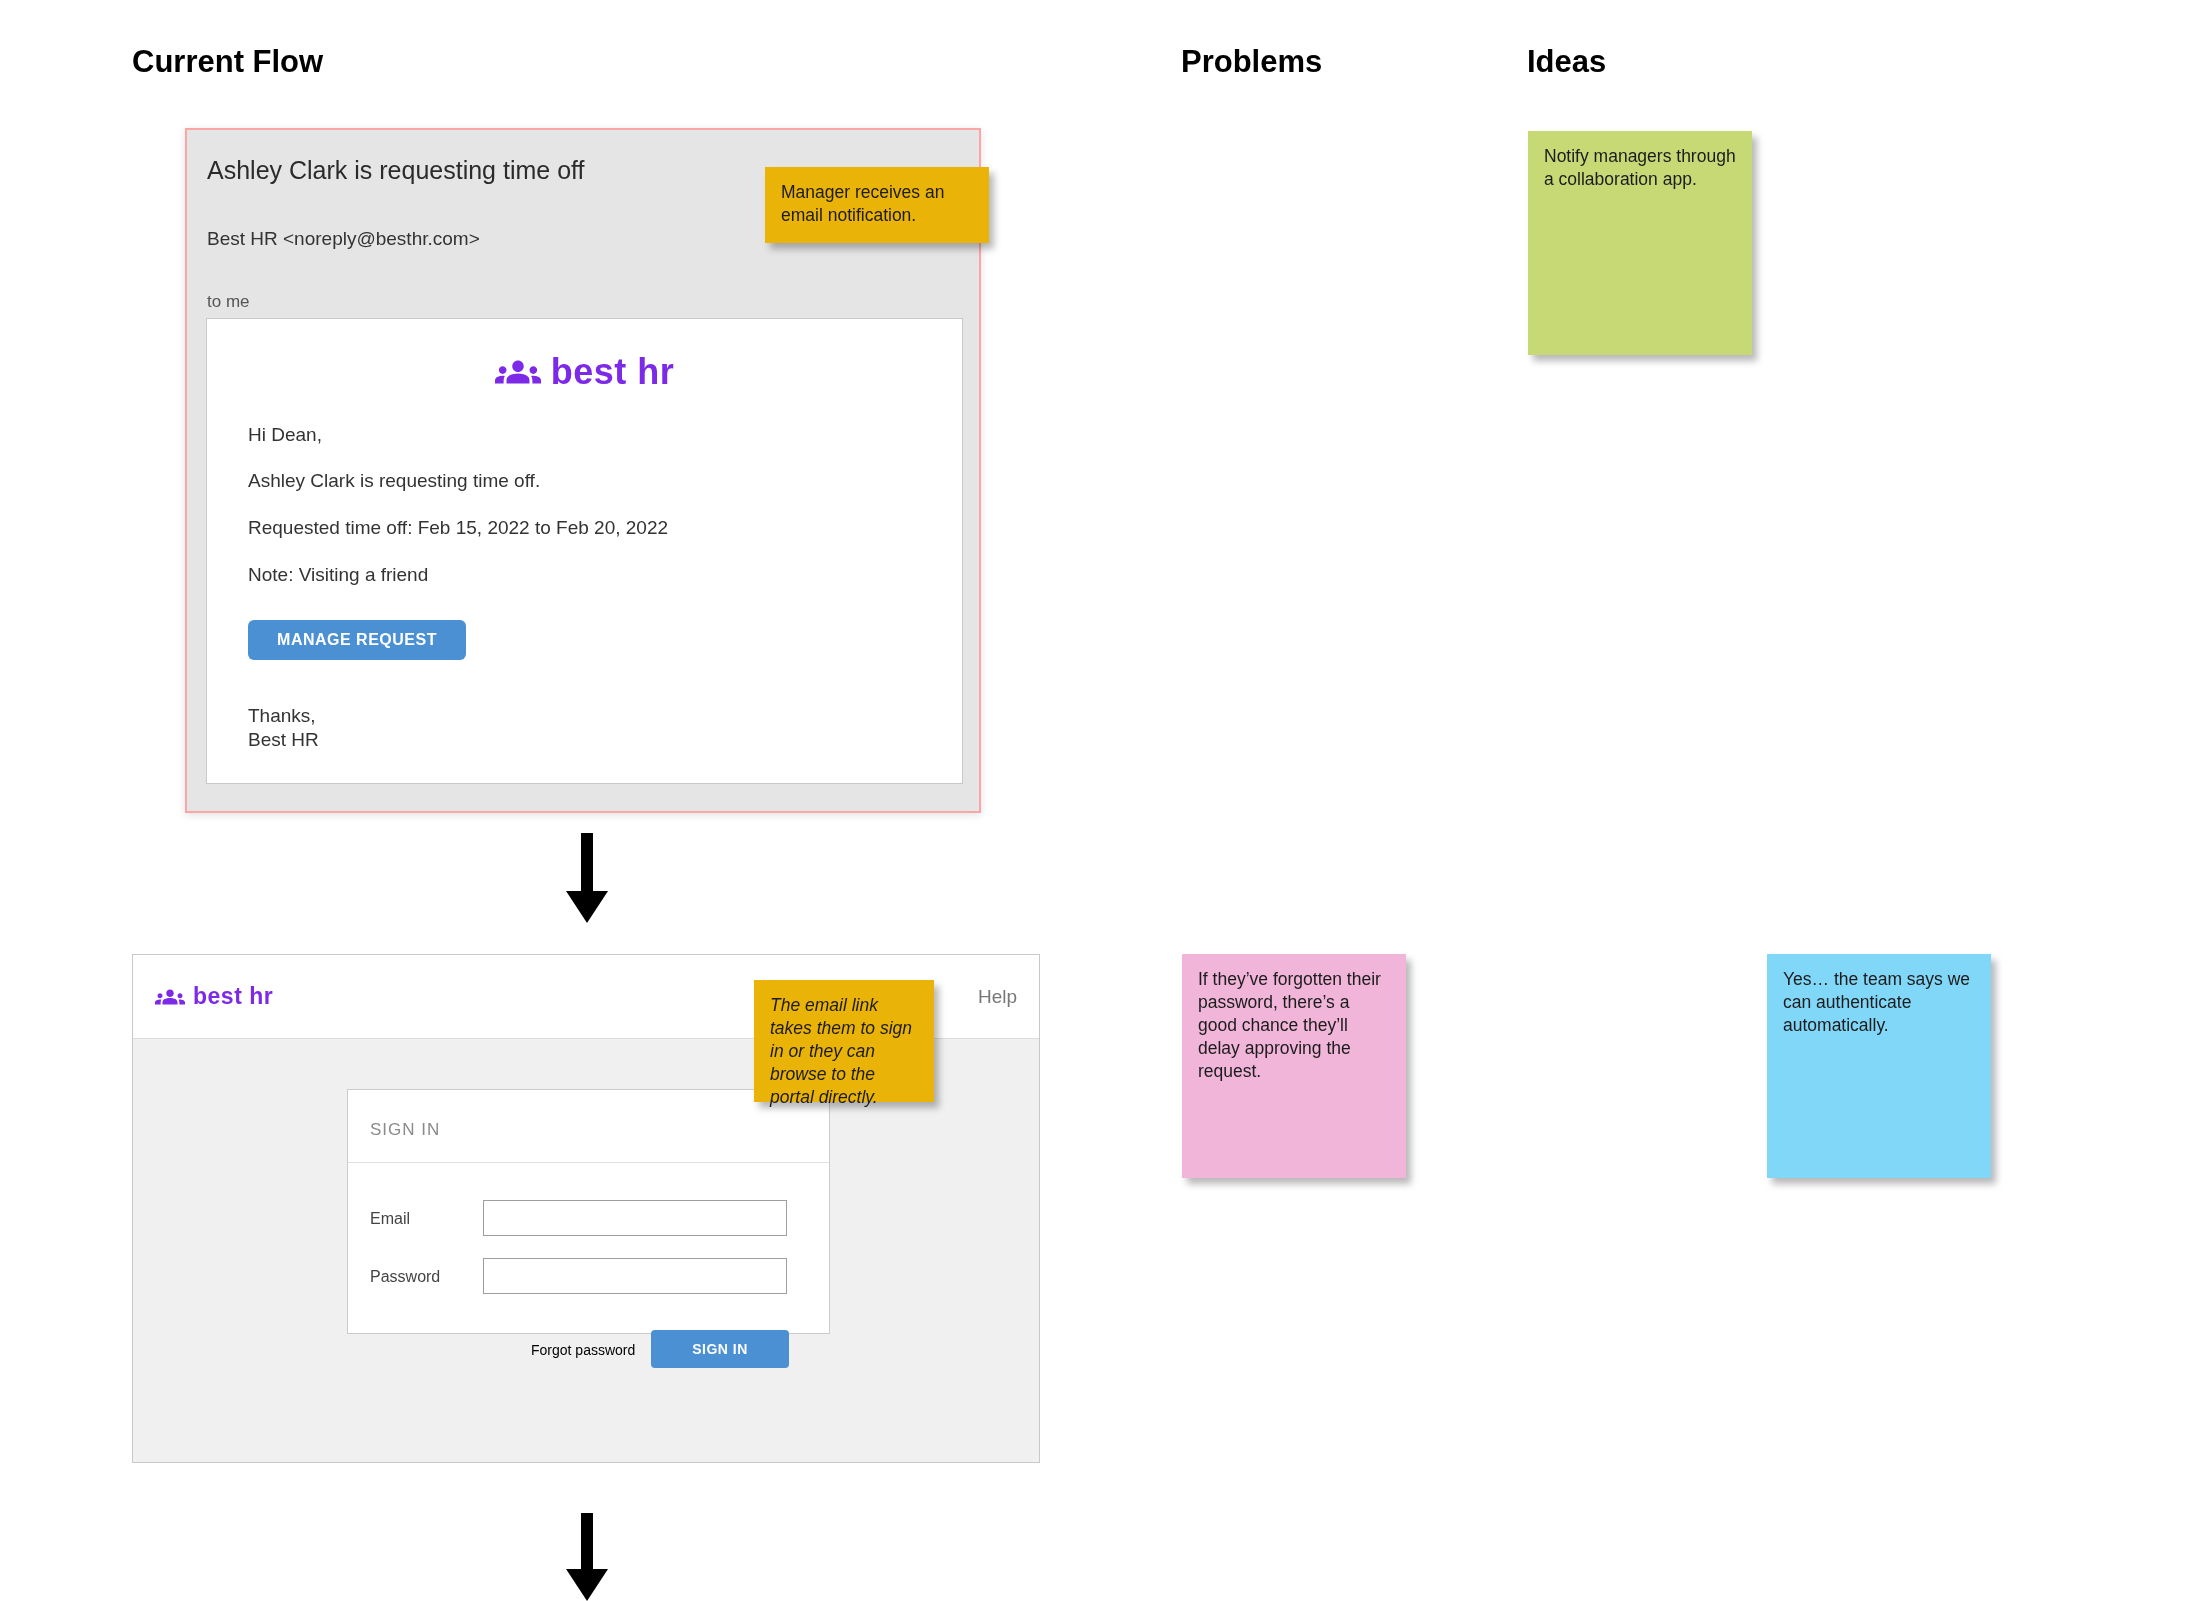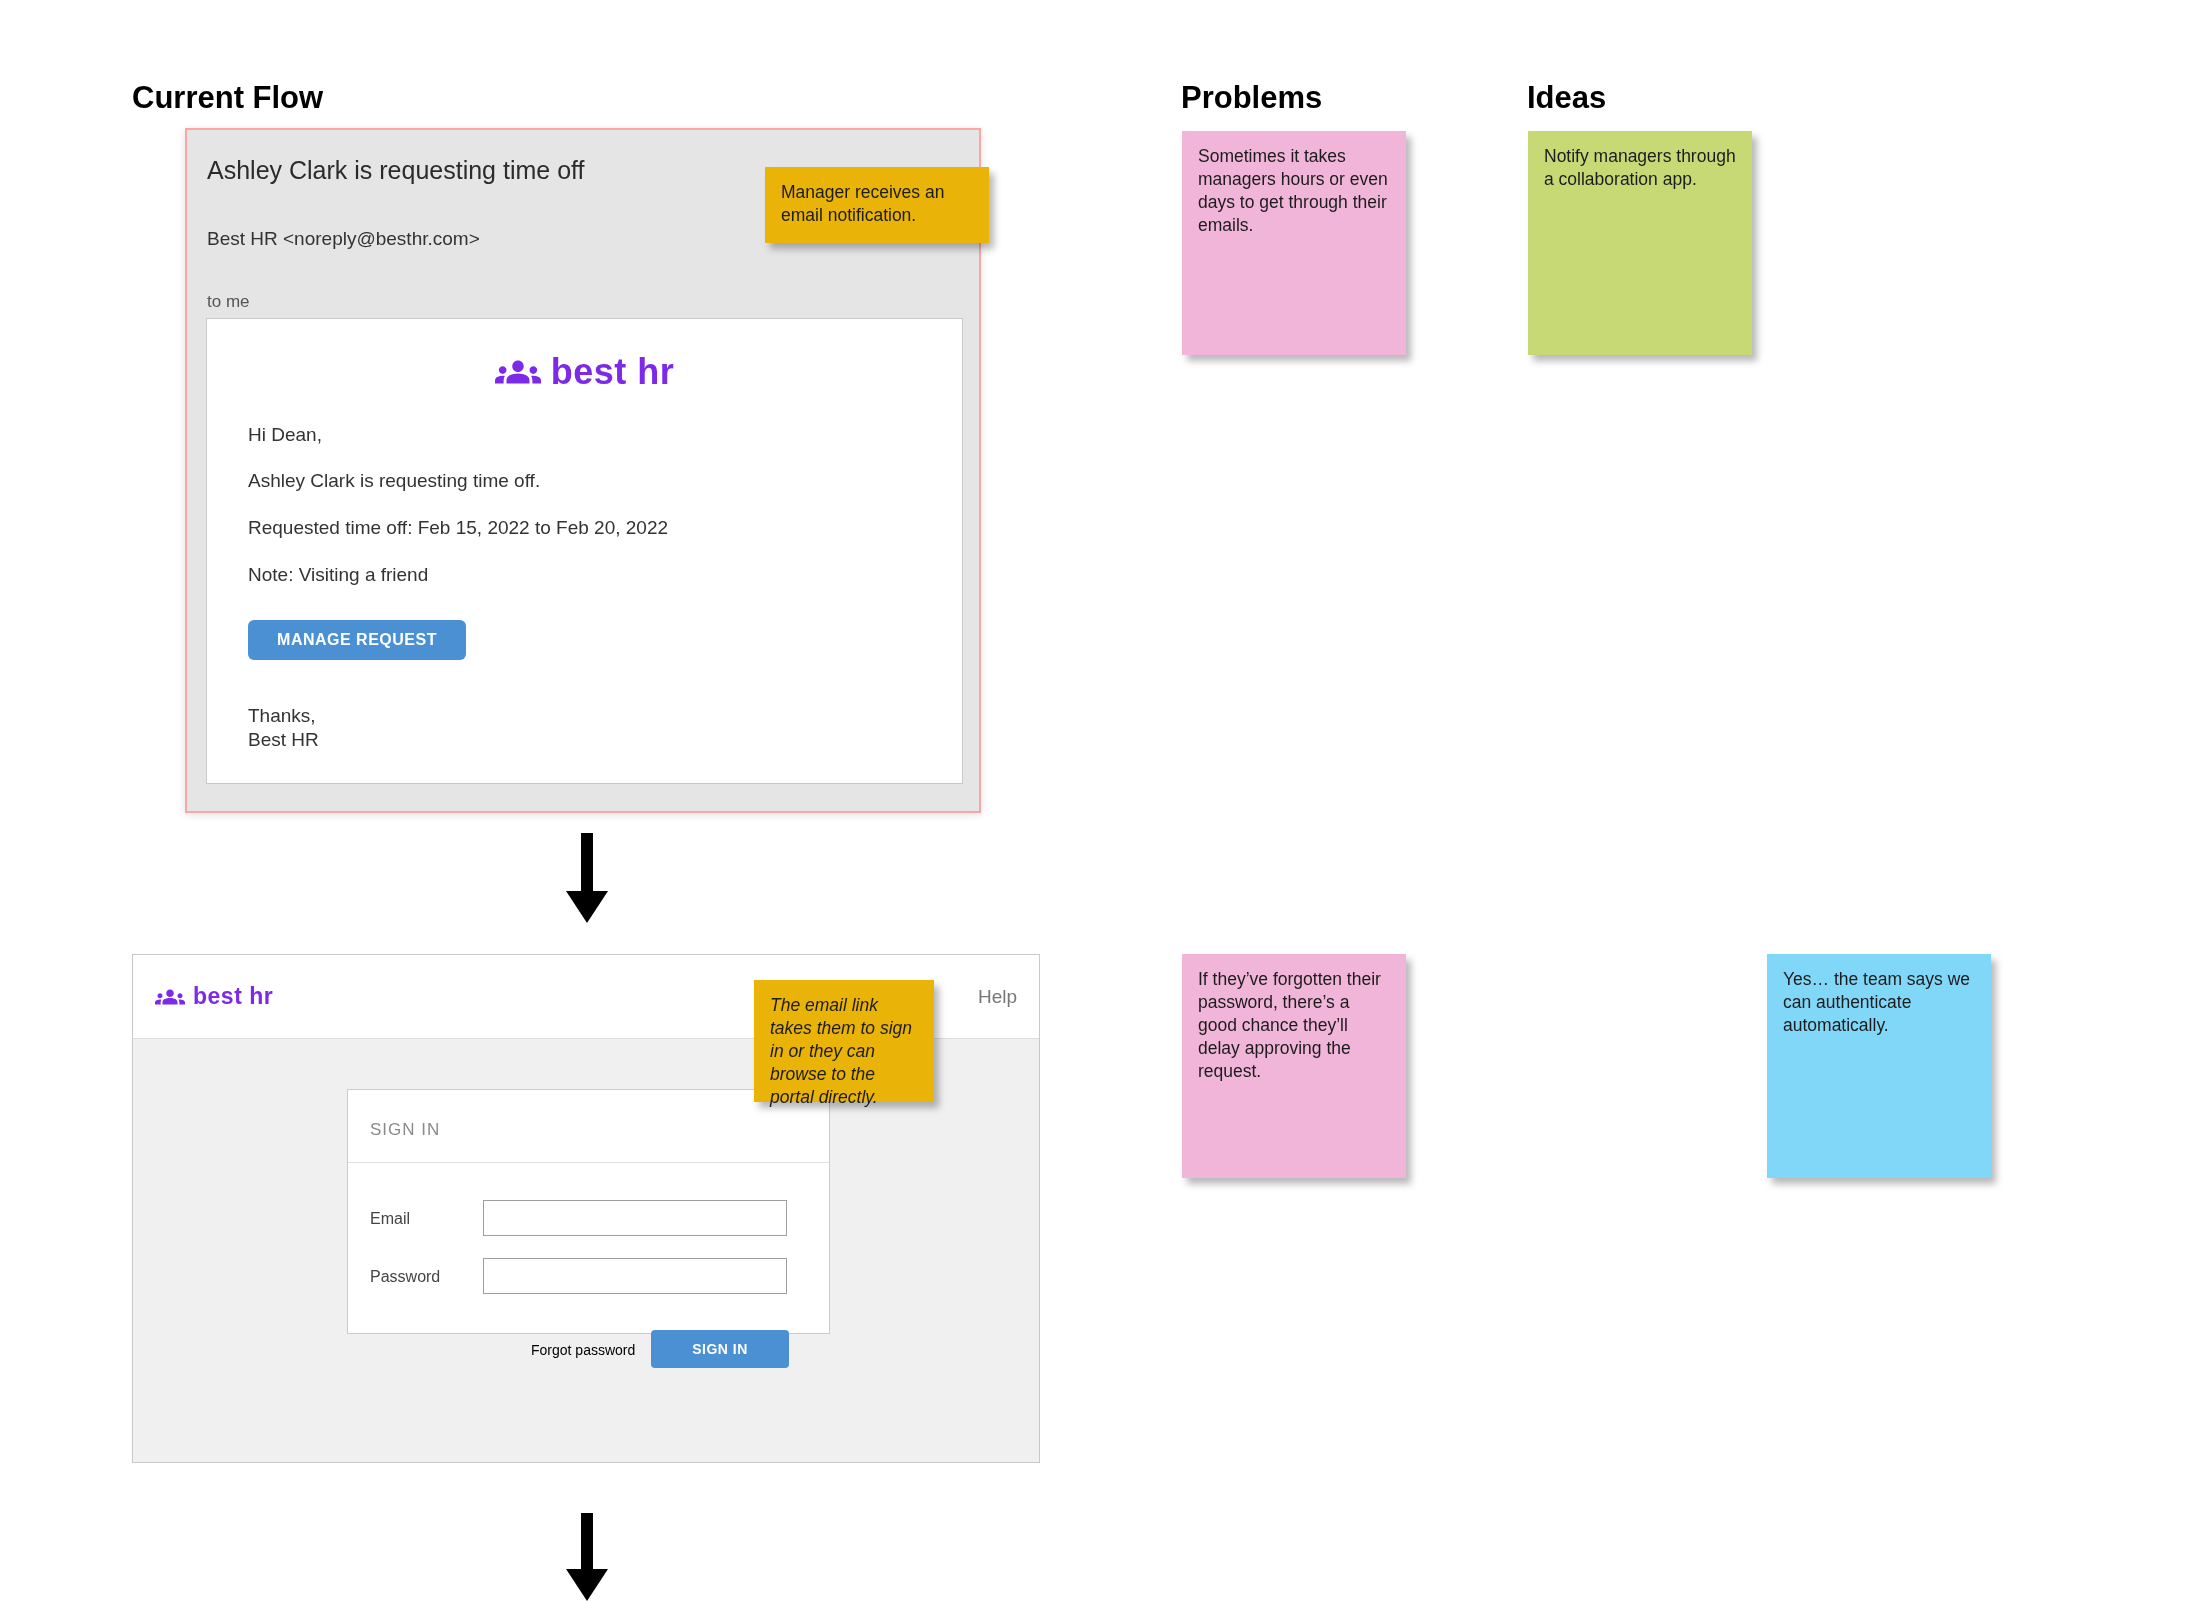--- a/index.html
+++ b/index.html
@@ -15,21 +15,20 @@
     background: #ffffff;
     overflow: hidden;
   }
 
   
   .section-heading {
     position: absolute;
     font-size: 31px;
     font-weight: 700;
     color: #000;
-    margin-top: 36px;
   }
   #h-current-flow { left: 132px; top: 44px; }
   #h-problems    { left: 1181px; top: 44px; }
   #h-ideas       { left: 1527px; top: 44px; }
 
   
   .email-card {
     position: absolute;
     left: 185px; top: 128px;
     width: 796px; height: 685px;
@@ -253,19 +252,18 @@
     </div>
   </div>
 
   <div class="sticky sticky-yellow" id="note-portal">The email link takes them to sign in or they can browse to the portal directly.</div>
 
   <div class="arrow-down" id="arrow-2">
     <div class="arrow-shaft"></div>
     <div class="arrow-head"></div>
   </div>
 
-  <div class="sticky sticky-pink sticky-square" id="prob-1">Sometimes it takes managers hours or even days to get through their emails.</div>
   <div class="sticky sticky-pink sticky-square" id="prob-2">If they’ve forgotten their password, there’s a good chance they’ll delay approving the request.</div>
 
   <div class="sticky sticky-green sticky-square" id="idea-1">Notify managers through a collaboration app.</div>
   <div class="sticky sticky-blue sticky-square" id="idea-2f">Yes… the team says we can authenticate automatically.</div>
 
 </div>
 
 </body></html>

